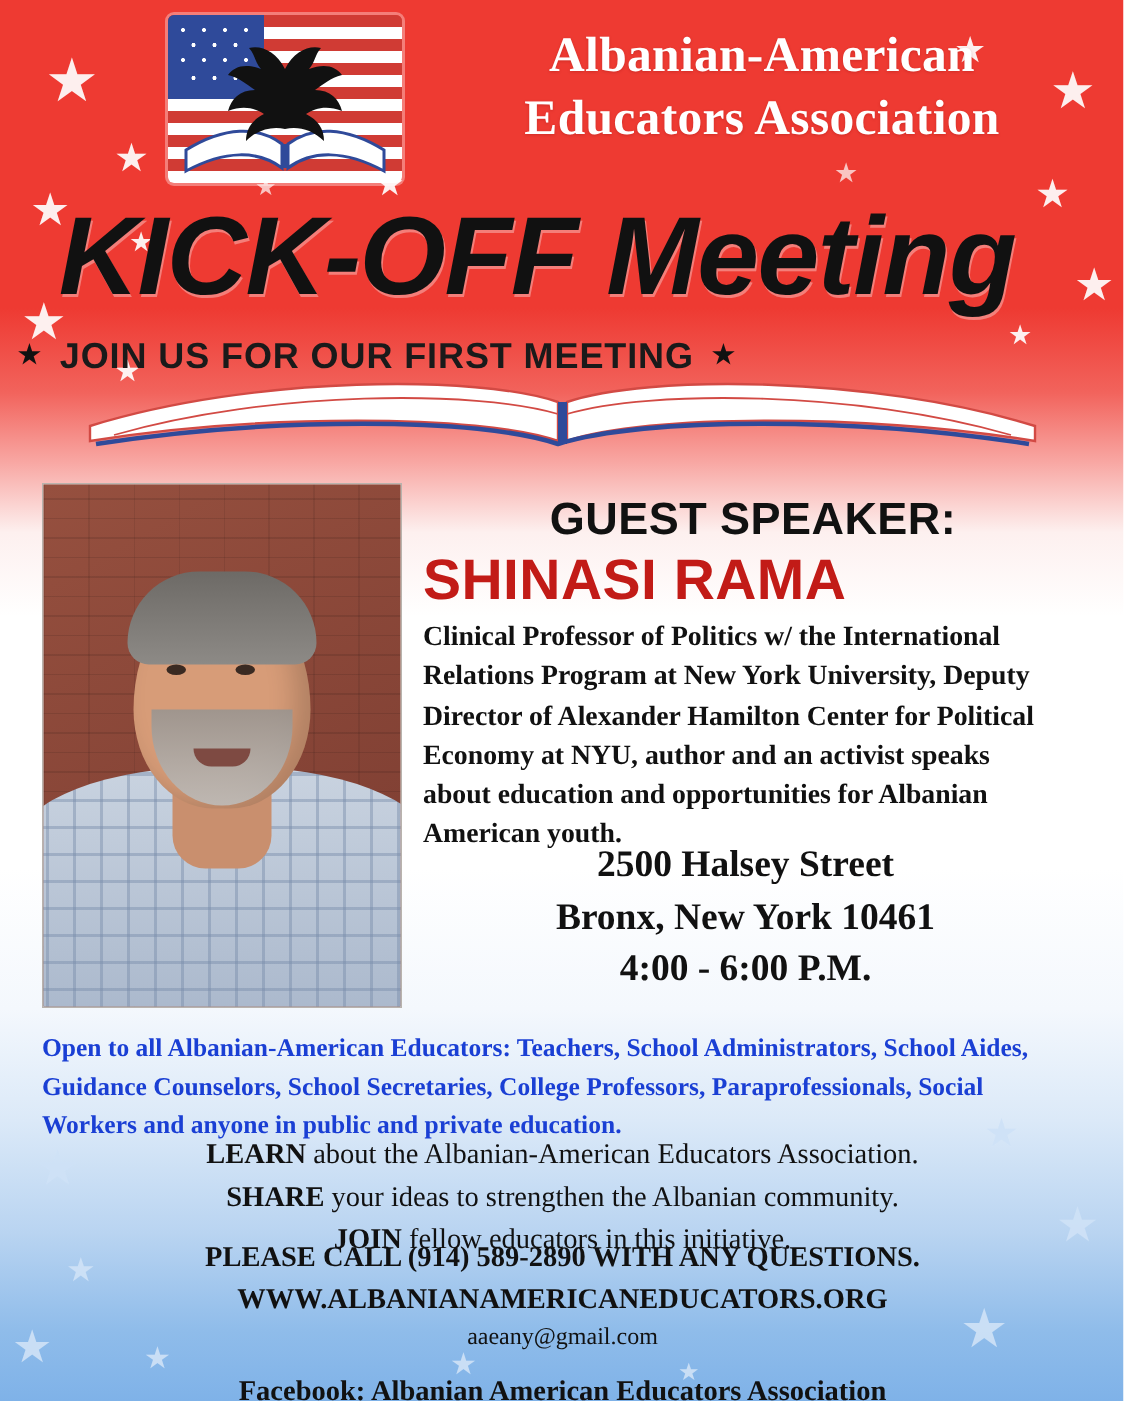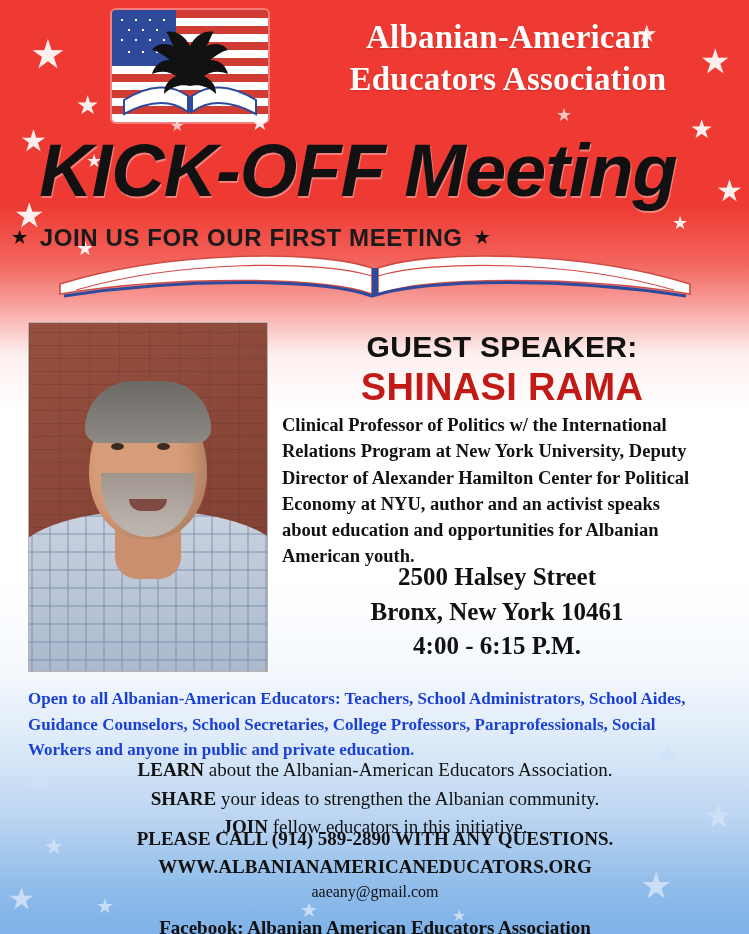--- a/index.html
+++ b/index.html
@@ -264,21 +264,21 @@
     font-weight: bold;
     font-size: 30px;
     letter-spacing: 0.3px;
     color: #111;
   }
   .speaker-name {
     position: absolute;
     left: 282px;
     top: 366px;
     width: 440px;
-    text-align: center;
+    text-align: left;
     font-family: "Liberation Sans", sans-serif;
     font-weight: bold;
     font-size: 38px;
     letter-spacing: 0.3px;
     color: #c21b17;
   }
   .speaker-bio {
     position: absolute;
     left: 282px;
     top: 412px;
@@ -423,21 +423,21 @@
     <div class="mouth"></div>
   </div>
 
   <div class="speaker-label">GUEST SPEAKER:</div>
   <div class="speaker-name">SHINASI RAMA</div>
   <div class="speaker-bio">Clinical Professor of Politics w/ the International Relations Program at New York University, Deputy Director of Alexander Hamilton Center for Political Economy at NYU, author and an activist speaks about education and opportunities for Albanian American youth.</div>
 
   <div class="event-details">
     <div>2500 Halsey Street</div>
     <div>Bronx, New York 10461</div>
-    <div>4:00 - 6:15 P.M.</div>
+    <div>4:00 - 6:00 P.M.</div>
   </div>
 
   <div class="audience">Open to all Albanian-American Educators: Teachers, School Administrators, School Aides, Guidance Counselors, School Secretaries, College Professors, Paraprofessionals, Social Workers and anyone in public and private education.</div>
 
   <div class="actions">
     <div>
       <b>LEARN</b><span> about the Albanian-American Educators Association.</span>
     </div>
     <div>
       <b>SHARE</b><span> your ideas to strengthen the Albanian community.</span>

